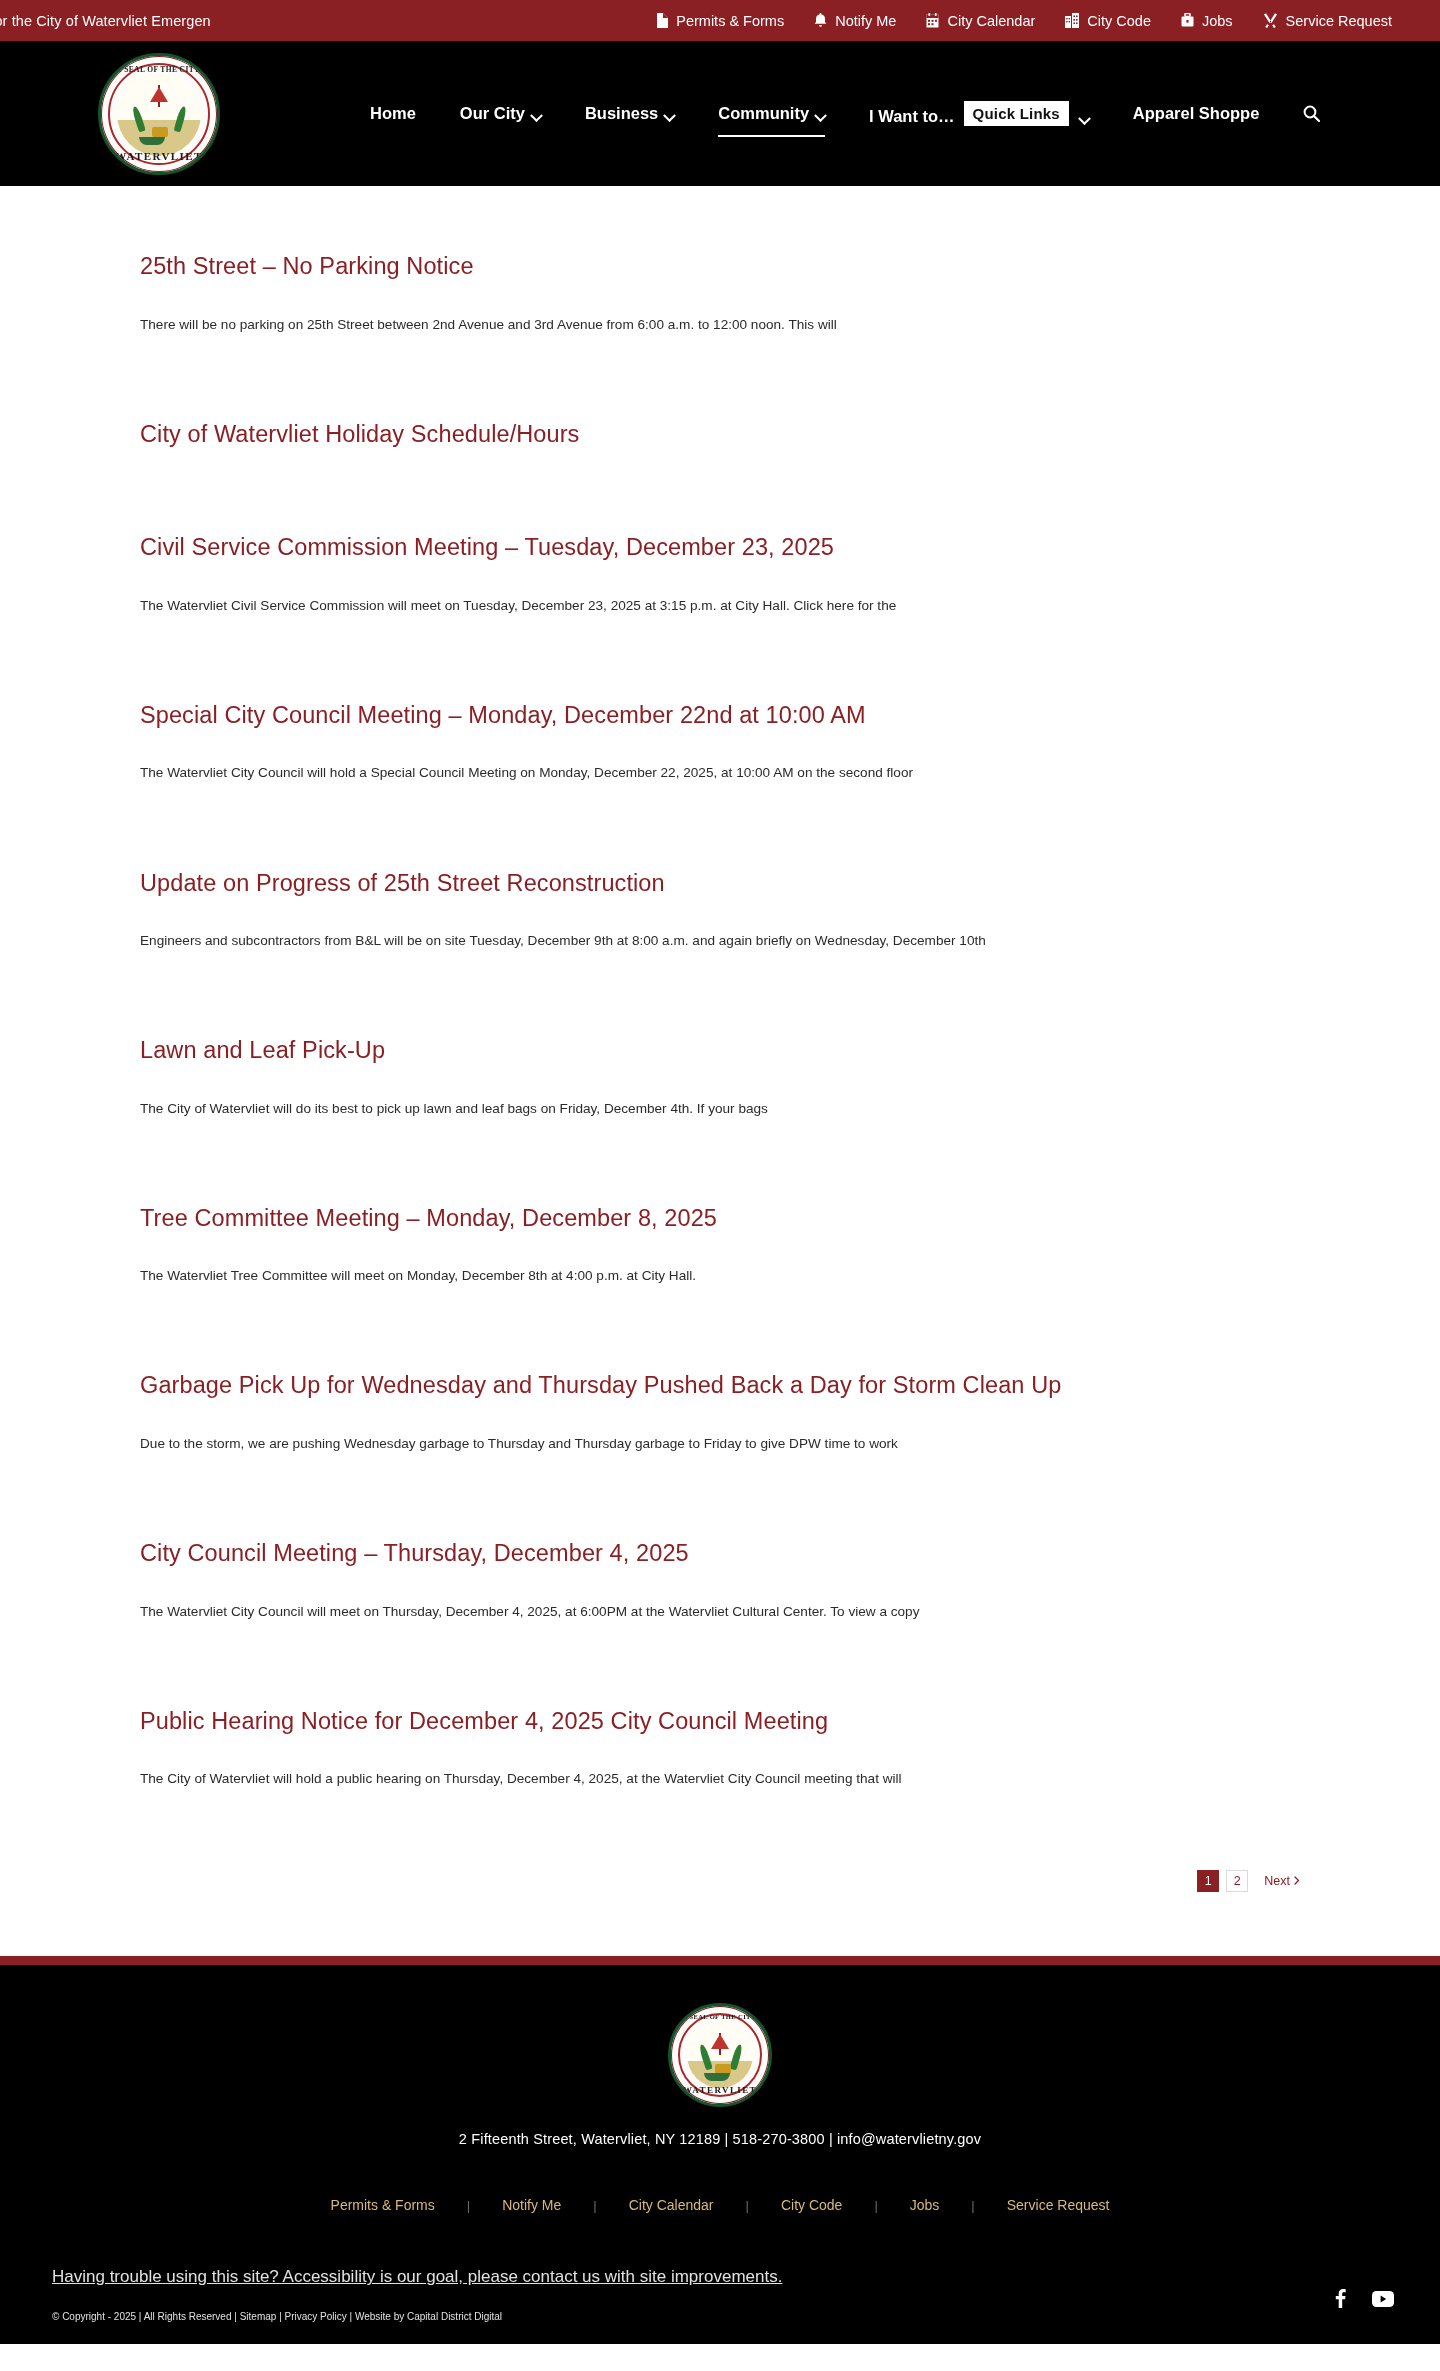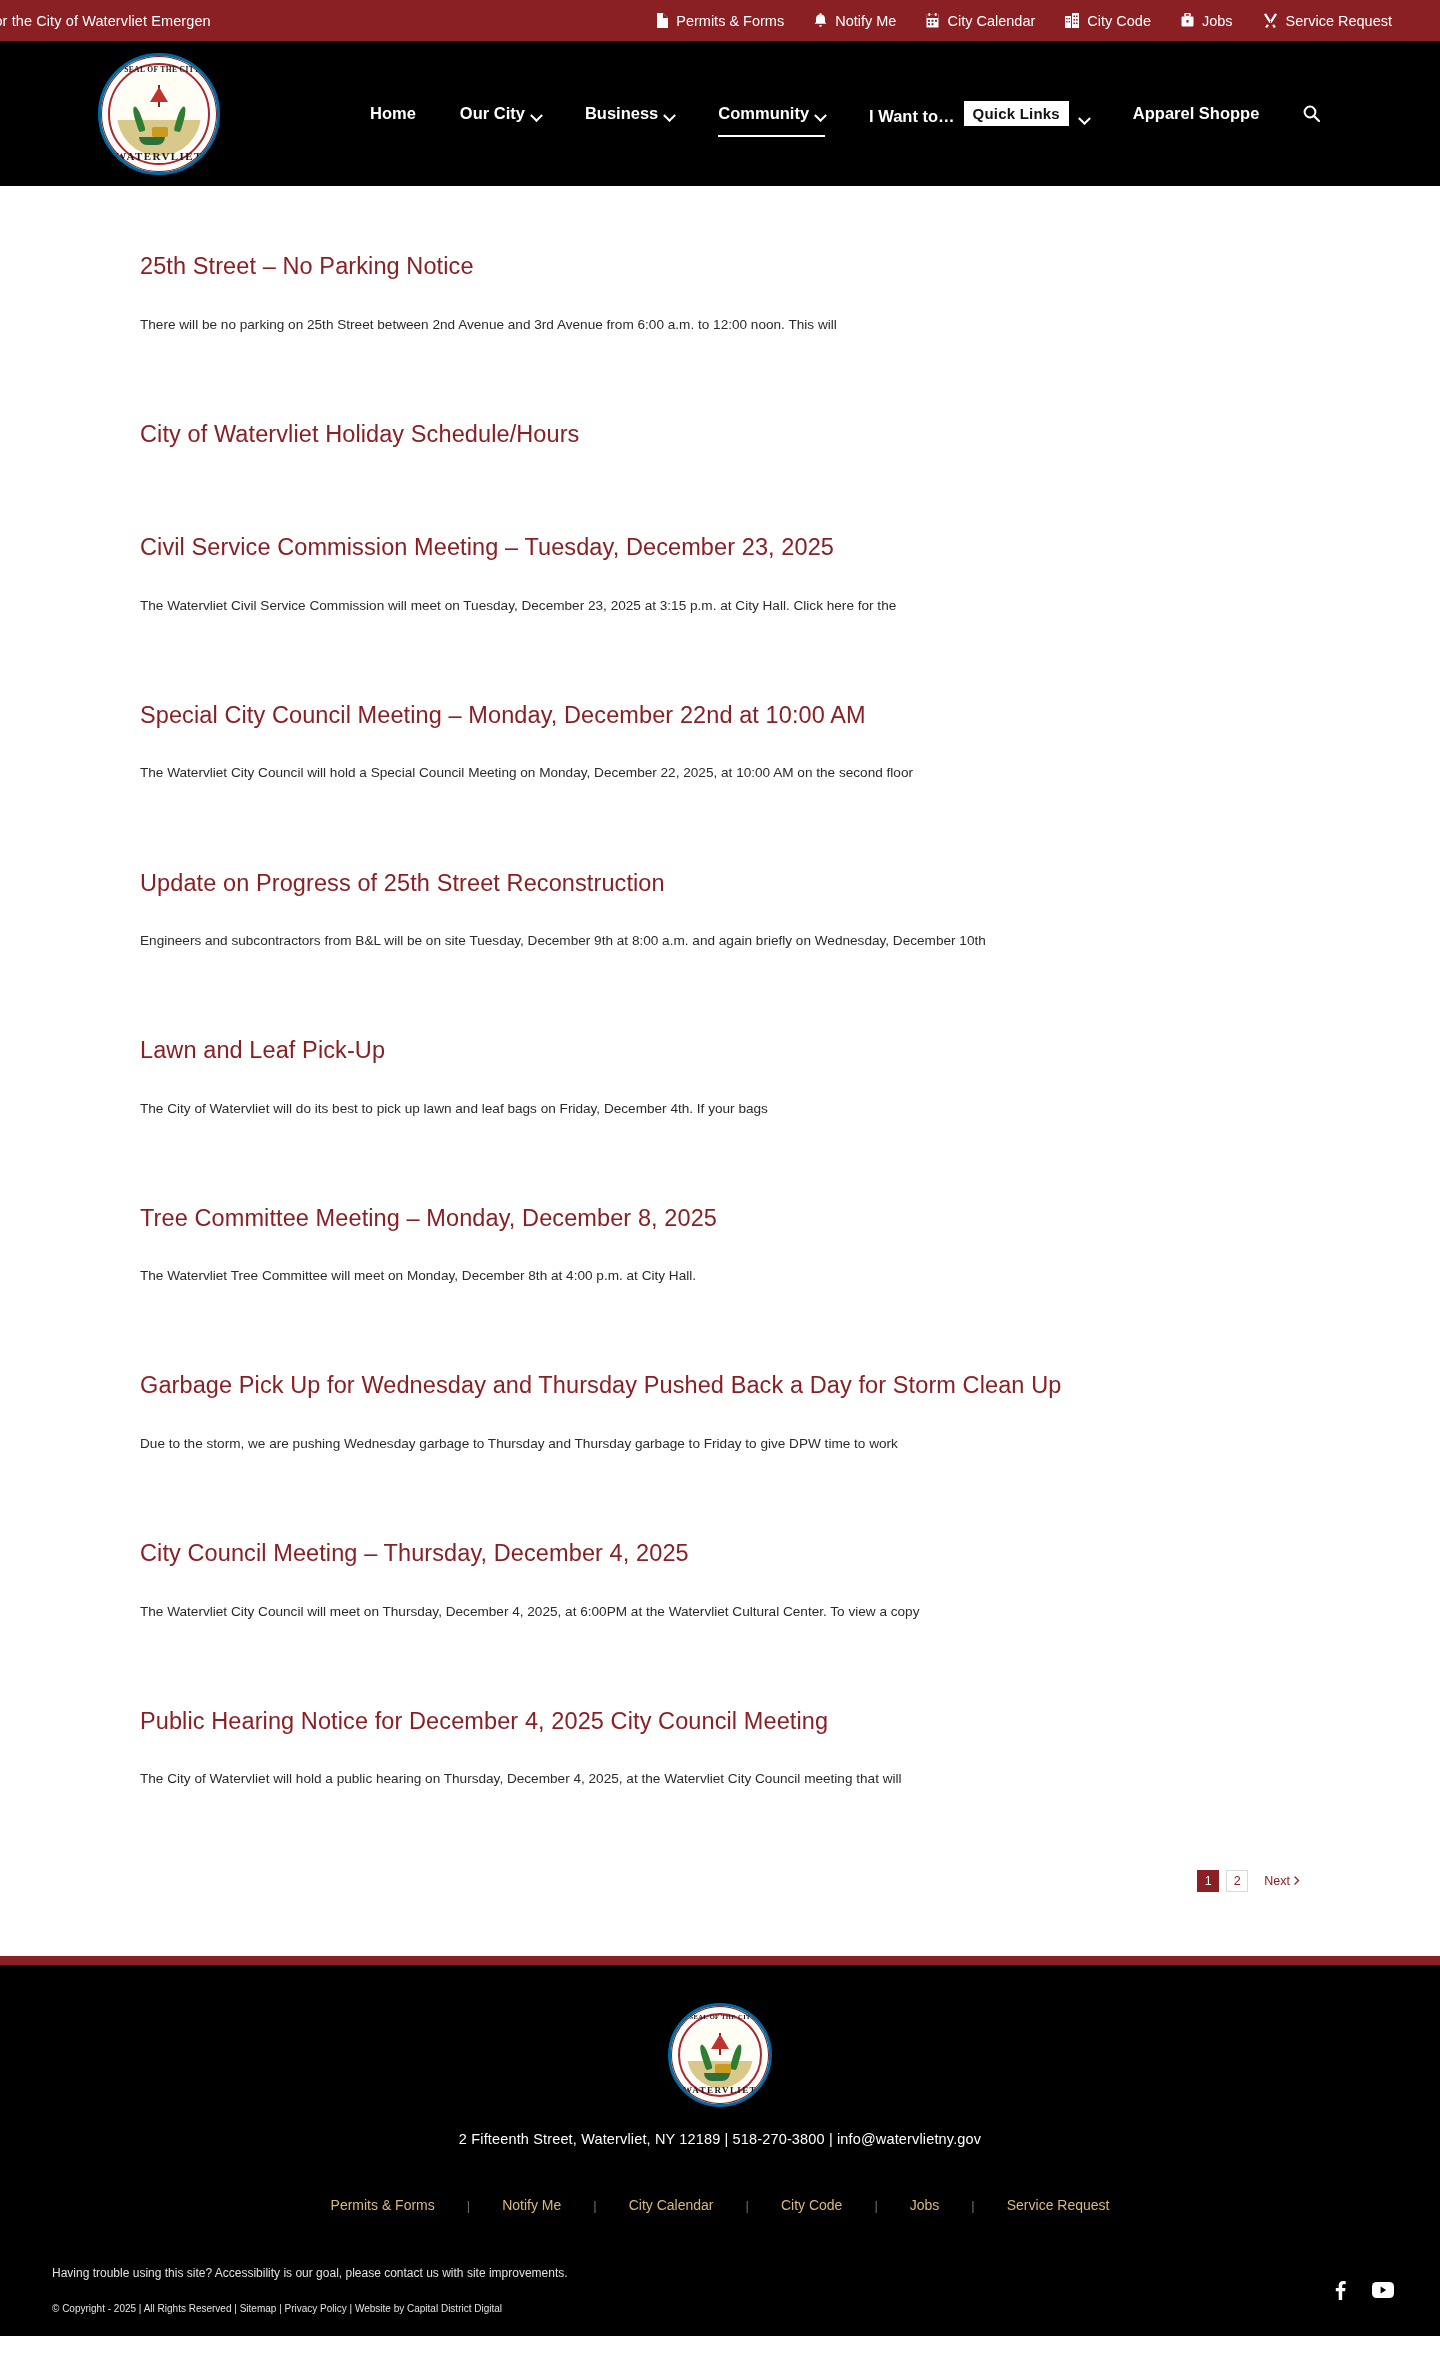--- a/index.html
+++ b/index.html
@@ -71,21 +71,21 @@
     left: 98px;
     top: 50%;
     transform: translateY(-50%);
     width: 122px;
     height: 122px;
     cursor: pointer;
   }
   .seal {
     width: 122px; height: 122px; border-radius: 50%;
     background: #fdfcf8;
-    border: 3px solid #0369a1;
+    border: 3px solid #14532d;
     position: relative;
     overflow: hidden;
     box-shadow: 0 0 0 1px #7c1c20 inset;
   }
   .seal .ring {
     position: absolute; inset: 7px;
     border-radius: 50%;
     border: 2px solid #a8282e;
   }
   .seal .inner {
@@ -290,22 +290,23 @@
   .footer-sep { color: #6e6e6e; font-size: 13px; }
 
   .footer-bottom {
     background: #000000;
     padding: 14px 52px 22px 52px;
     position: relative;
     text-align: left;
   }
   .accessibility-note {
     color: #e2e2e2;
-    font-size: 12px;
+    font-size: 17px;
     line-height: 1.7;
+    text-decoration: underline;
   }
   .copyright {
     color: #e2e2e2;
     font-size: 10px;
     margin-top: 19px;
   }
   .copyright a { color: #e2e2e2; text-decoration: none; cursor: pointer; }
   .social {
     position: absolute;
     right: 46px;

